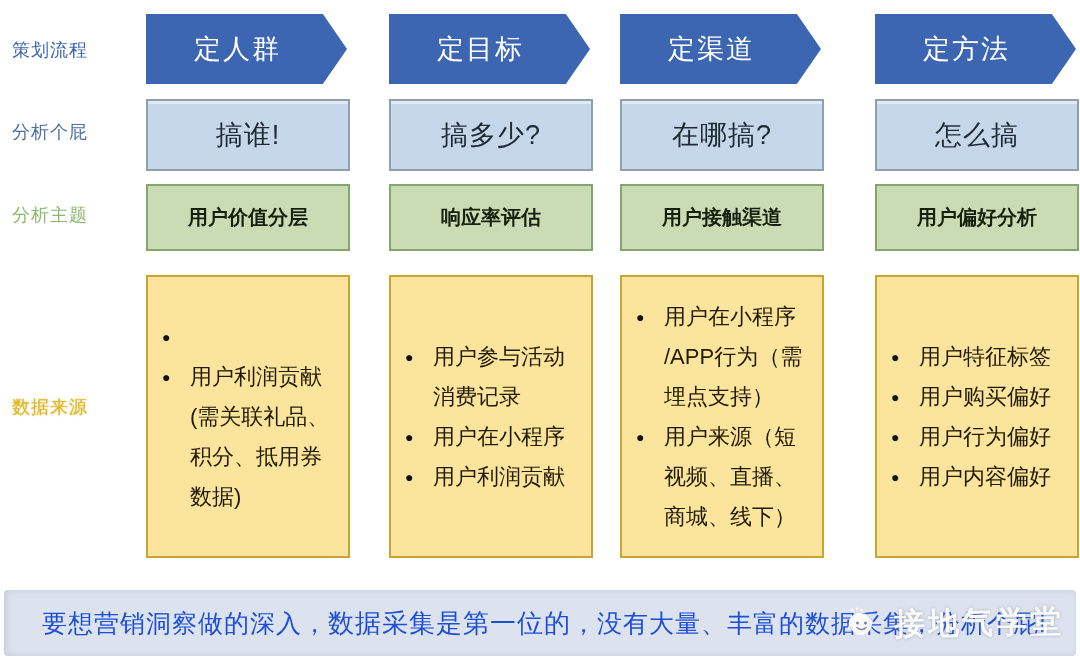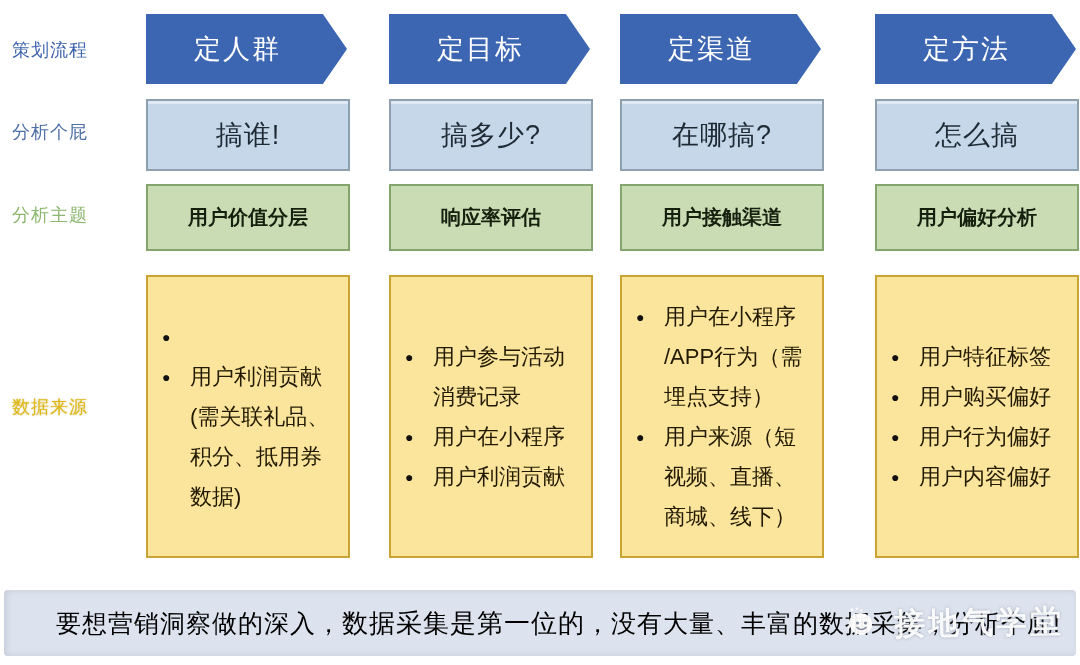--- a/index.html
+++ b/index.html
@@ -38,22 +38,22 @@
     background:var(--source-fill);border:2px solid var(--source-border);box-sizing:border-box;
     display:flex;flex-direction:column;justify-content:center;
     padding:8px 4px 8px 10px;}
   .src-item{display:grid;grid-template-columns:32px 1fr;align-items:start;}
   .src-bullet{font-size:14px;line-height:40px;color:#111;text-align:left;padding-left:4px;}
   .src-text{font-size:22px;line-height:40px;color:#221a02;white-space:pre-line;letter-spacing:0px;}
 
   
   .footer-bar{position:absolute;left:4px;right:4px;top:590px;height:66px;
     background:var(--footer-bg);border-radius:4px;
-    display:flex;align-items:center;padding-left:52px;box-sizing:border-box;
-    font-size:25px;color:#000000;letter-spacing:1px;white-space:nowrap;
+    display:flex;align-items:center;padding-left:38px;box-sizing:border-box;
+    font-size:25px;color:#1d4ed8;letter-spacing:1px;white-space:nowrap;
     box-shadow:inset 2px 0 6px rgba(120,130,150,.25);}
   .footer-bold{font-weight:400;font-size:26px;}
 
   .watermark{position:absolute;right:16px;top:596px;height:54px;display:flex;align-items:center;gap:16px;}
   .wm-text{color:rgba(255,255,255,.93);font-size:31px;font-weight:700;letter-spacing:3px;
     text-shadow:0 0 3px rgba(110,120,140,.55);transform:rotate(-1deg);white-space:nowrap;}
 </style>
 </head>
 <body>
 

